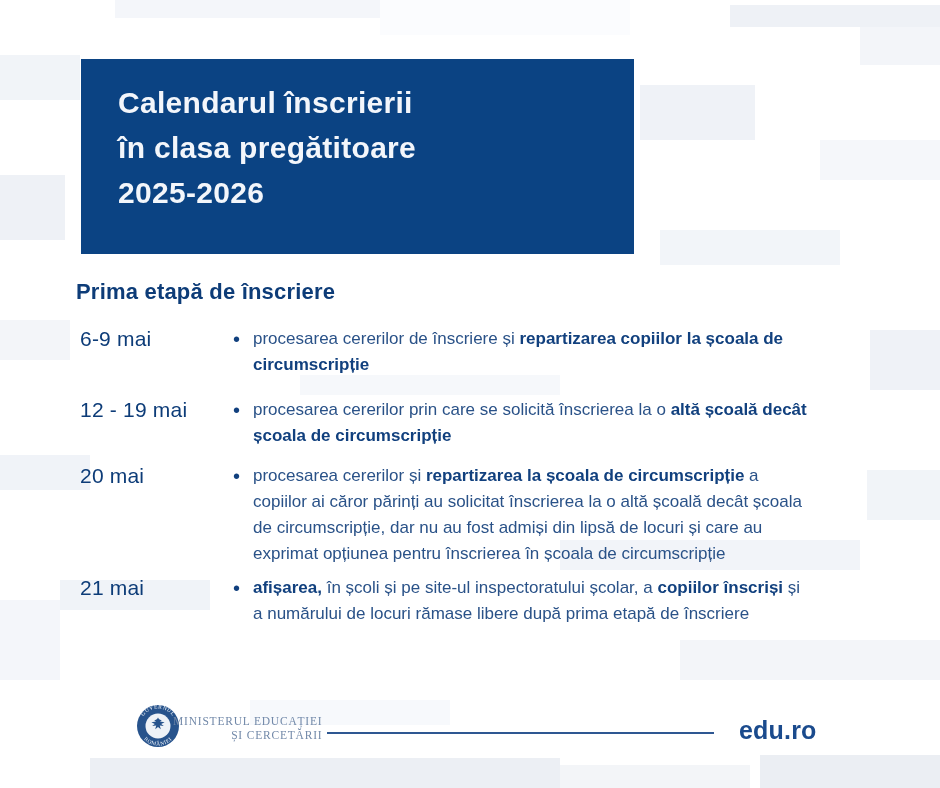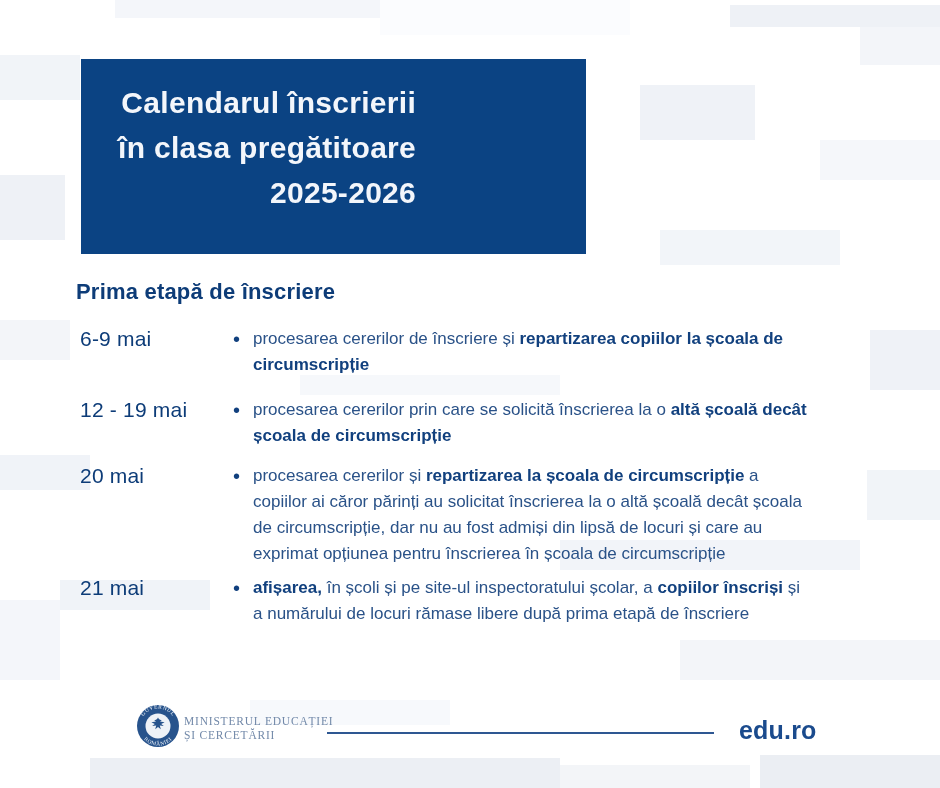--- a/index.html
+++ b/index.html
@@ -26,23 +26,22 @@
     background-position:
       115px 0,380px 0,730px 5px,0 55px,860px 25px,640px 85px,820px 140px,0 175px,
       660px 230px,0 320px,870px 330px,300px 375px,0 455px,560px 540px,60px 580px,
       0 600px,680px 640px,90px 758px,560px 765px,760px 755px,250px 700px,867px 470px;
     background-size:
       265px 18px,250px 35px,210px 22px,80px 45px,80px 40px,115px 55px,120px 40px,65px 65px,
       180px 35px,70px 40px,70px 60px,260px 20px,90px 35px,300px 30px,150px 30px,
       60px 80px,260px 40px,470px 30px,190px 23px,180px 33px,200px 25px,73px 50px;
   }
   .header-box{
-    position:absolute;left:81px;top:59px;width:505px;height:195px;
+    position:absolute;left:81px;top:59px;width:553px;height:195px;
     background:var(--header-bg,#0b4383);
-    text-align:right;
   }
   .title{
     position:absolute;left:37px;top:21px;margin:0;
     font-size:30px;font-weight:bold;line-height:45px;letter-spacing:.3px;
     color:var(--title-text,#f3f6fb);white-space:pre-line;
   }
   .section-heading{
     position:absolute;left:76px;top:279px;margin:0;
     font-size:22px;font-weight:bold;color:var(--heading,#0d3c78);letter-spacing:.2px;
   }
@@ -64,23 +63,23 @@
   .footer{position:absolute;left:0;top:700px;width:940px;height:60px}
   .seal{position:absolute;left:136px;top:4px}
   .seal .outer{fill:var(--seal-blue,#27538c)}
   .seal .inner{fill:var(--seal-inner,#eef2f7)}
   .seal .crest{fill:var(--seal-blue,#27538c)}
   .seal text{
     font-family:"Liberation Serif",serif;font-size:5.4px;letter-spacing:.6px;
     fill:#f2f6fb;
   }
   .ministry{
-    position:absolute;left:184px;top:15px;margin:0;
+    position:absolute;left:173px;top:15px;margin:0;
     font-family:"Liberation Serif",serif;font-size:11.5px;line-height:13.5px;
-    letter-spacing:.8px;color:var(--ministry,#7289a9);white-space:pre-line;
+    letter-spacing:.8px;color:var(--ministry,#7289a9);white-space:pre-line;text-align:right;
   }
   .divider{
     position:absolute;left:327px;top:32px;width:387px;height:2px;
     background:var(--divider,#2e5792);
   }
   .website{
     position:absolute;left:739px;top:16px;margin:0;
     font-size:25px;font-weight:bold;color:var(--website,#1b4b8d);letter-spacing:.2px;
   }
 </style>

